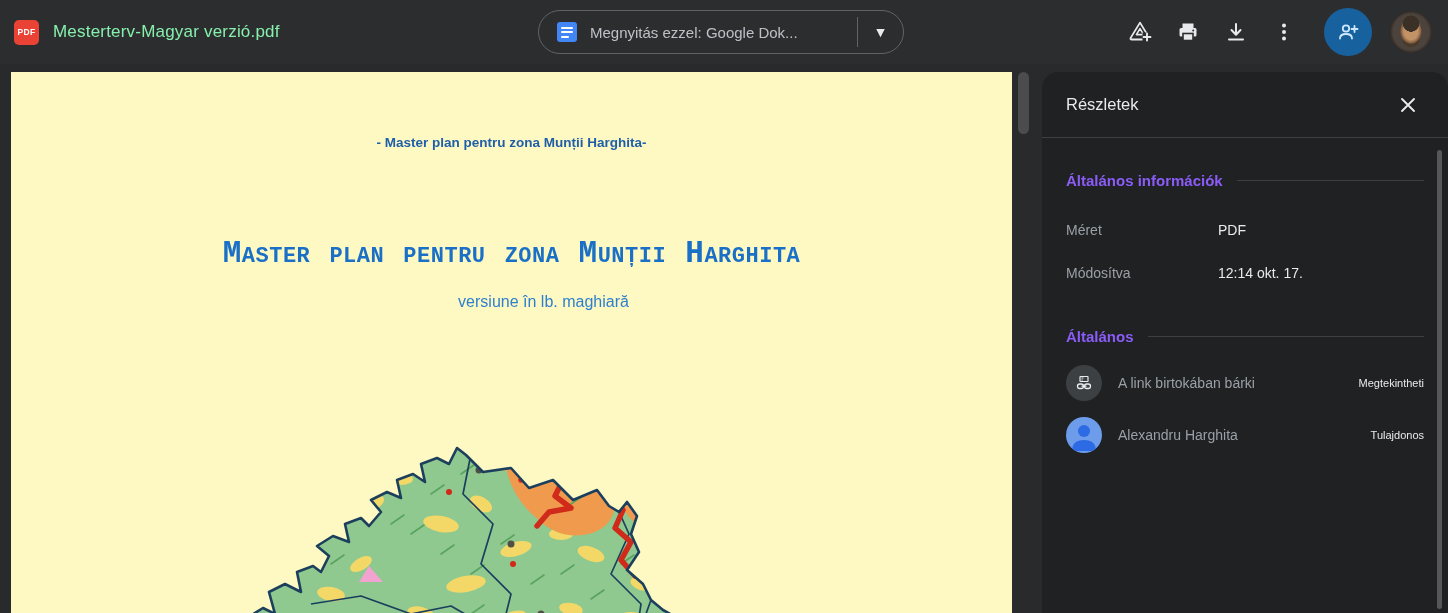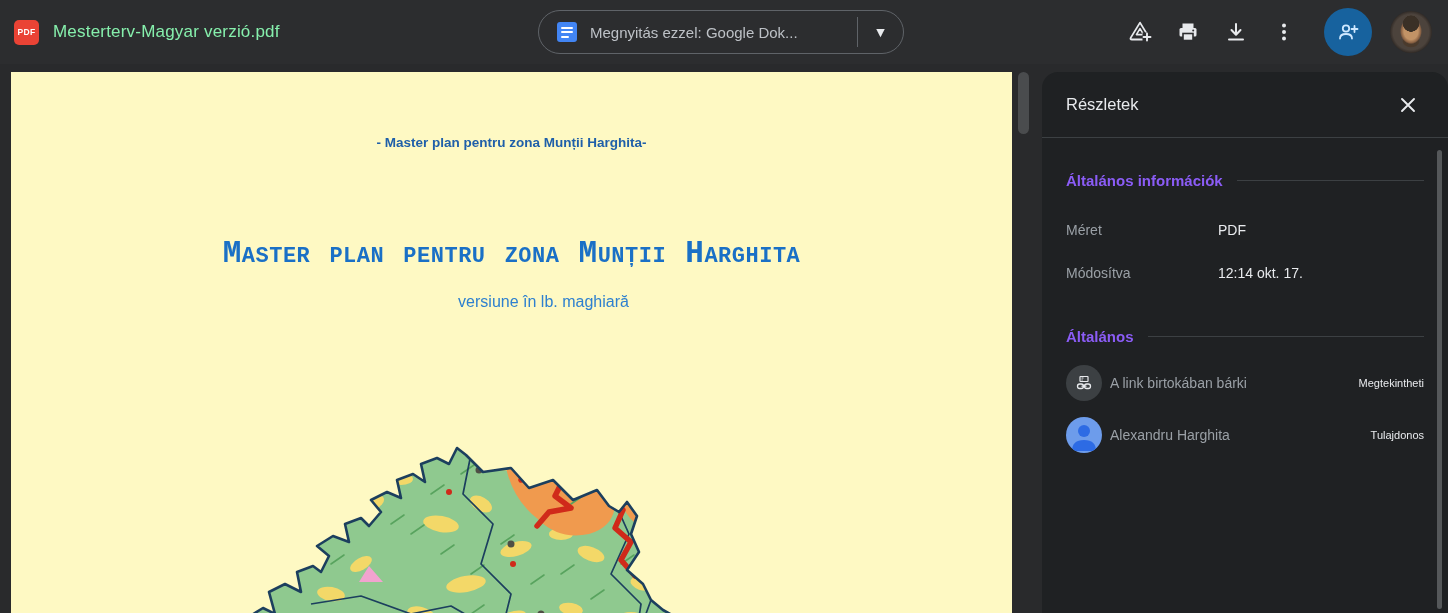--- a/index.html
+++ b/index.html
@@ -70,21 +70,21 @@
   .panel-body { padding:34px 24px 0 24px; }
   .section-heading-row { display:flex; align-items:center; gap:14px; }
   .section-heading { font-size:15px; font-weight:bold; color:#8b5cf6; white-space:nowrap; }
   .section-rule { flex:1; height:1px; background:#3c4043; }
   .info-rows { margin-top:20px; }
   .info-row { display:grid; grid-template-columns:152px 1fr; align-items:center; height:42.5px; }
   .info-label { color:#9aa0a6; font-size:14px; }
   .info-value { color:#e8eaed; font-size:14px; }
   .sharing-section { margin-top:34px; }
   .share-rows { margin-top:12px; }
-  .share-row { display:flex; align-items:center; height:52px; gap:8px; }
+  .share-row { display:flex; align-items:center; height:52px; gap:16px; }
   .share-icon-circle { width:36px; height:36px; border-radius:50%; background:#3c4043; flex:none;
                        display:flex; align-items:center; justify-content:center; }
   .person-avatar { width:36px; height:36px; border-radius:50%; background:#6d9ceb; flex:none;
                    display:flex; align-items:flex-end; justify-content:center; overflow:hidden; }
   .share-label { color:#9aa0a6; font-size:14px; flex:1; white-space:nowrap; }
   .share-value { color:#e8eaed; font-size:11px; font-weight:500; white-space:nowrap; }
 </style>
 </head>
 <body>
 

